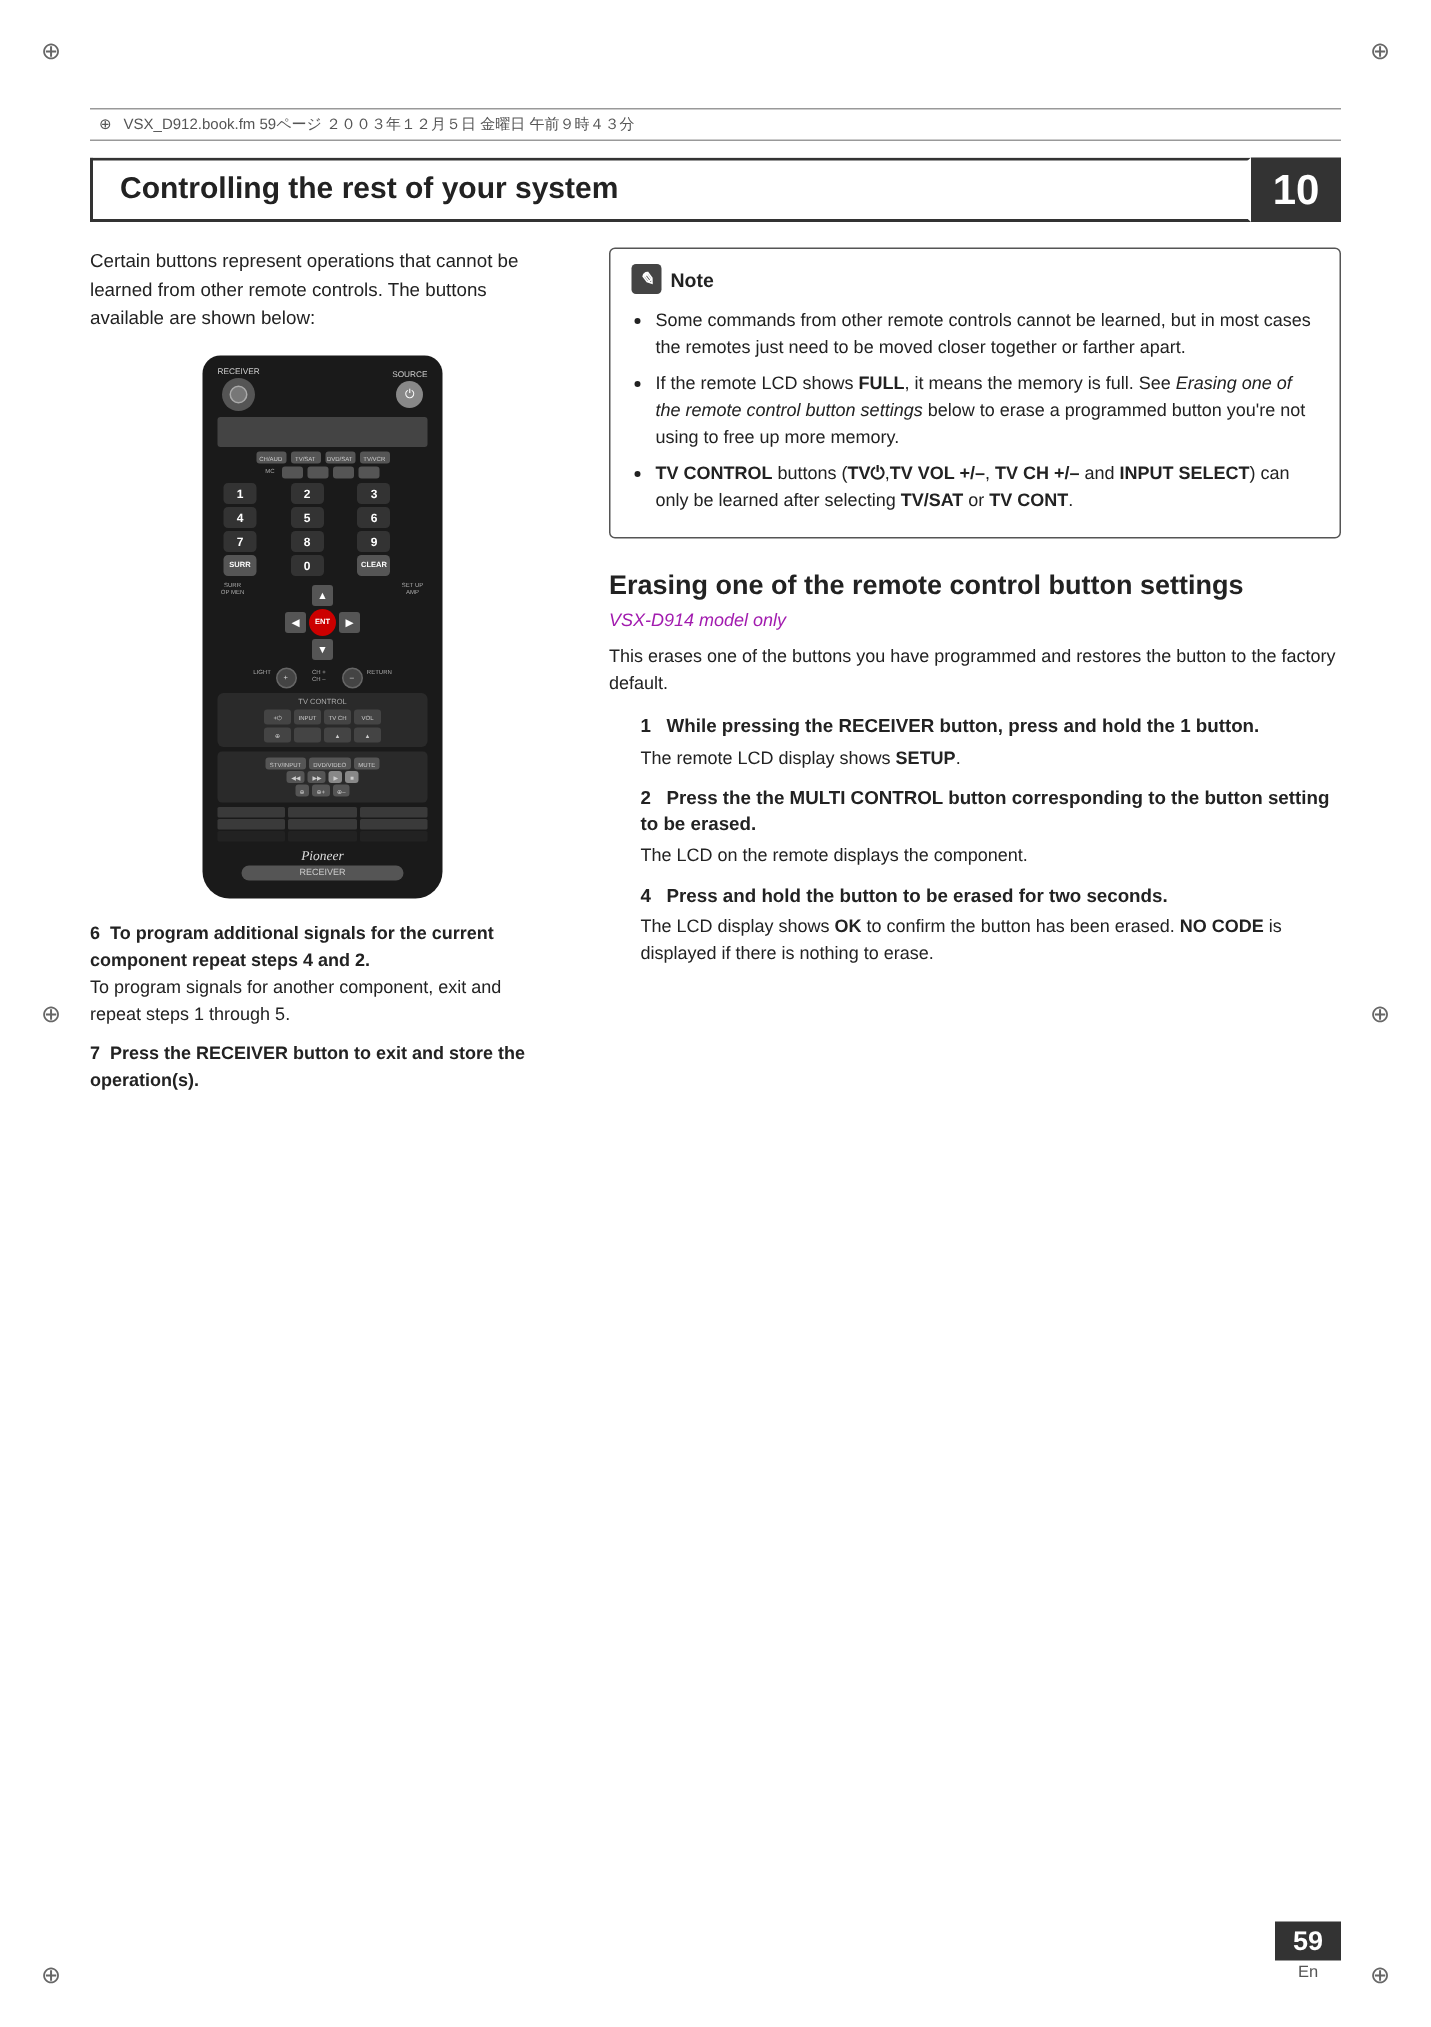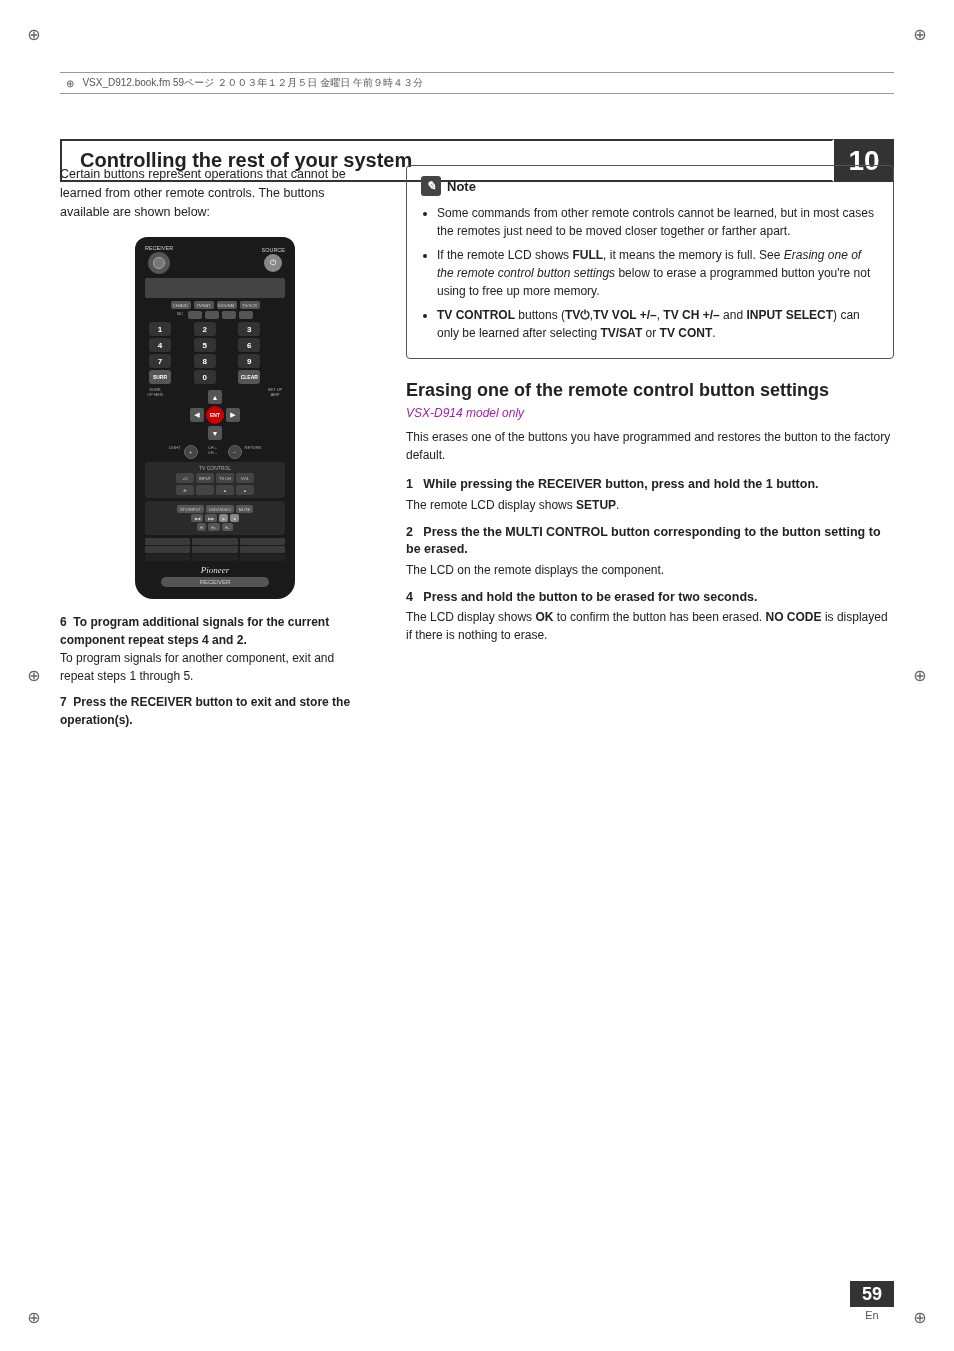--- a/index.html
+++ b/index.html
@@ -48,21 +48,20 @@
     }
 
     
     .chapter-header {
       position: absolute;
       top: 105px;
       left: 60px;
       right: 60px;
       display: flex;
       align-items: stretch;
-      margin-top: 34px;
     }
     .chapter-title-box {
       flex: 1;
       border: 2px solid #333;
       border-right: none;
       padding: 8px 18px;
       font-size: 20px;
       font-weight: bold;
       display: flex;
       align-items: center;
@@ -397,20 +396,21 @@
       color: #a21caf;
     }
     .erasing-intro {
       font-size: 12px;
       line-height: 1.5;
       margin-bottom: 12px;
     }
 
     .step-block {
       margin-bottom: 10px;
+      margin-left: 21px;
     }
     .step-header {
       font-size: 12.5px;
       font-weight: bold;
       line-height: 1.4;
     }
     .step-desc {
       font-size: 12px;
       line-height: 1.5;
       margin-top: 2px;

